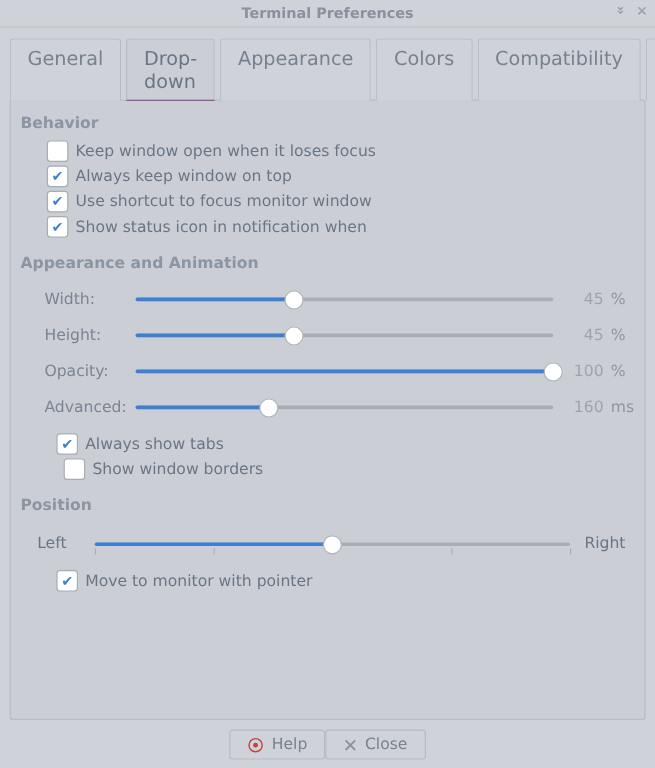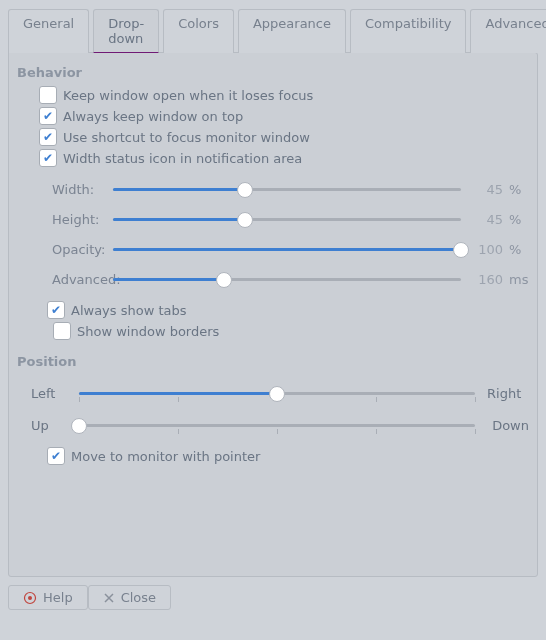--- a/index.html
+++ b/index.html
@@ -58,21 +58,21 @@
   display: flex;
   gap: 4px;
 }
 .tab {
   border: 1px solid #b7bcc3;
   border-bottom: none;
   border-radius: 3px 3px 0 0;
   padding: 6px 14px;
   background: #cfd3d9;
   color: #78818e;
-  font-size: 13px;
+  font-size: 16px;
   cursor: pointer;
   position: relative;
   top: 1px;
 }
 .tab.active {
   background: #cbcfd5;
   color: #6a7584;
   z-index: 2;
   border-bottom: 1px solid #701a75;
 }
@@ -115,21 +115,20 @@
 }
 .slider-row {
   display: grid;
   grid-template-columns: 70px 1fr 36px 20px;
   align-items: center;
   gap: 6px;
   margin: 14px 0 14px 20px;
 }
 .slider-label {
   color: #7b8492;
-  margin-left: 15px;
 }
 .slider {
   position: relative;
   height: 16px;
 }
 .slider .track {
   position: absolute;
   top: 7px;
   left: 0;
   right: 0;
@@ -177,21 +176,21 @@
 }
 .pos-row {
   display: grid;
   grid-template-columns: 36px 1fr 42px;
   align-items: center;
   gap: 12px;
   margin: 16px 0 14px 14px;
 }
 .footer {
   display: flex;
-  justify-content: flex-start;
+  justify-content: center;
   padding-top: 8px;
 }
 .btn {
   border: 1px solid #b7bcc3;
   border-radius: 3px;
   background: #cfd3d9;
   padding: 4px 14px;
   color: #78818e;
   display: inline-flex;
   align-items: center;
@@ -201,27 +200,42 @@
 }
 .btn .ic {
   display: inline-flex;
   align-items: center;
 }
 </style>
 </head>
 <body>
 
 <div class="window">
+  <div class="titlebar">
+    <span>Terminal Preferences</span>
+    <div class="win-icons">
+      <span>
+        <svg width="10" height="10" viewBox="0 0 10 10">
+            <path d="M3 2 L5 4 L7 2 M3 5 L5 7 L7 5" stroke="#9aa1aa" stroke-width="1.3" fill="none"></path>
+          </svg>
+      </span>
+      <span>
+        <svg width="10" height="10" viewBox="0 0 10 10">
+            <path d="M2 2 L8 8 M8 2 L2 8" stroke="#9aa1aa" stroke-width="1.3"></path>
+          </svg>
+      </span>
+    </div>
+  </div>
 
   <div class="content">
     <div class="tabs">
       <div class="tab">General</div>
       <div class="tab active">Drop-down</div>
+      <div class="tab">Appearance</div>
       <div class="tab">Colors</div>
-      <div class="tab">Appearance</div>
       <div class="tab">Compatibility</div>
       <div class="tab">Advanced</div>
     </div>
 
     <div class="tabpage">
 
       <div class="section-title">Behavior</div>
       <div class="row">
         <span class="chk"></span>
         <span>Keep window open when it loses focus</span>
@@ -229,23 +243,24 @@
       <div class="row">
         <span class="chk checked"></span>
         <span>Always keep window on top</span>
       </div>
       <div class="row">
         <span class="chk checked"></span>
         <span>Use shortcut to focus monitor window</span>
       </div>
       <div class="row">
         <span class="chk checked"></span>
-        <span>Width status icon in notification area</span>
-      </div>
-
+        <span>Show status icon in notification when</span>
+      </div>
+
+      <div class="section-title" style="margin-top:14px">Appearance and Animation</div>
 
       <div class="slider-row">
         <span class="slider-label">Width:</span>
         <div class="slider">
           <div class="track"></div>
             <div class="fill" style="width:38%"></div>
             <div class="thumb" style="left:38%"></div>
         </div>
         <span class="val">45</span>
         <span class="unit">%</span>
@@ -300,36 +315,20 @@
               <span class="tick" style="left:25%"></span>
             <span class="tick" style="left:50%"></span>
               <span class="tick" style="left:75%"></span>
             <span class="tick" style="left:100%"></span>
           </div>
           <div class="track"></div>
             <div class="fill" style="width:50%"></div>
             <div class="thumb" style="left:50%"></div>
         </div>
         <span style="text-align:left">Right</span>
-      </div>
-      <div class="pos-row">
-        <span>Up</span>
-        <div class="slider">
-          <div class="ticks">
-            <span class="tick" style="left:0%"></span>
-              <span class="tick" style="left:25%"></span>
-            <span class="tick" style="left:50%"></span>
-              <span class="tick" style="left:75%"></span>
-            <span class="tick" style="left:100%"></span>
-          </div>
-          <div class="track"></div>
-            <div class="fill" style="width:0%"></div>
-            <div class="thumb" style="left:0%"></div>
-        </div>
-        <span style="text-align:right">Down</span>
       </div>
 
       <div class="row" style="margin-left:30px; margin-top:12px">
         <span class="chk checked"></span>
         <span>Move to monitor with pointer</span>
       </div>
 
     </div>
 
     <div class="footer">

